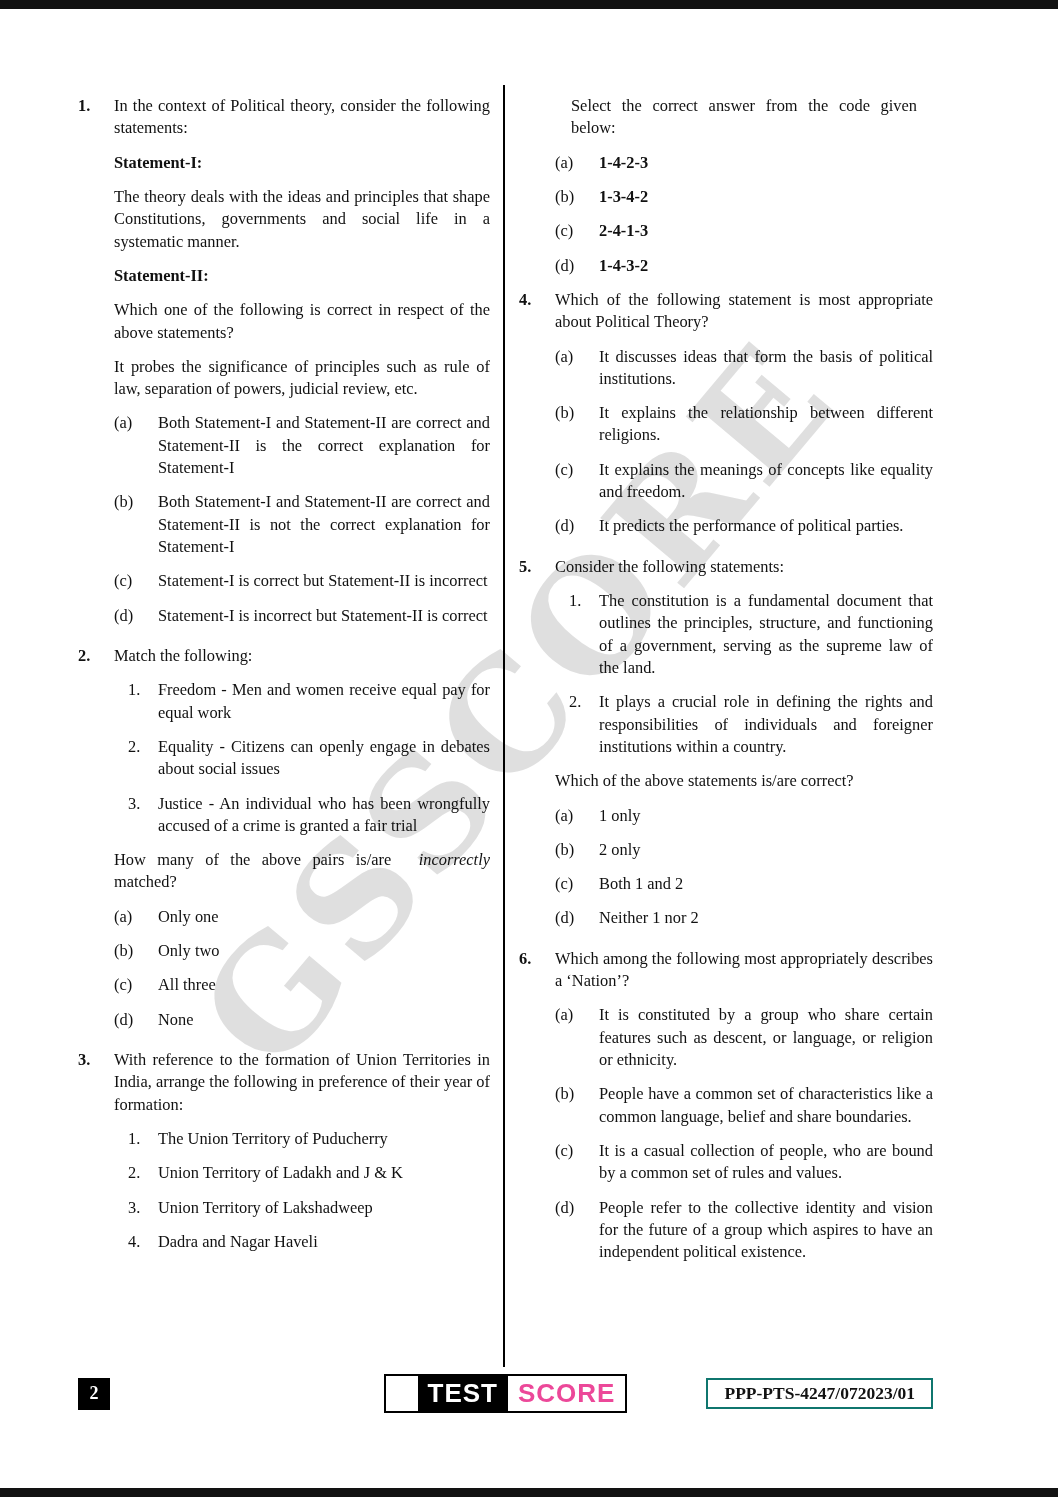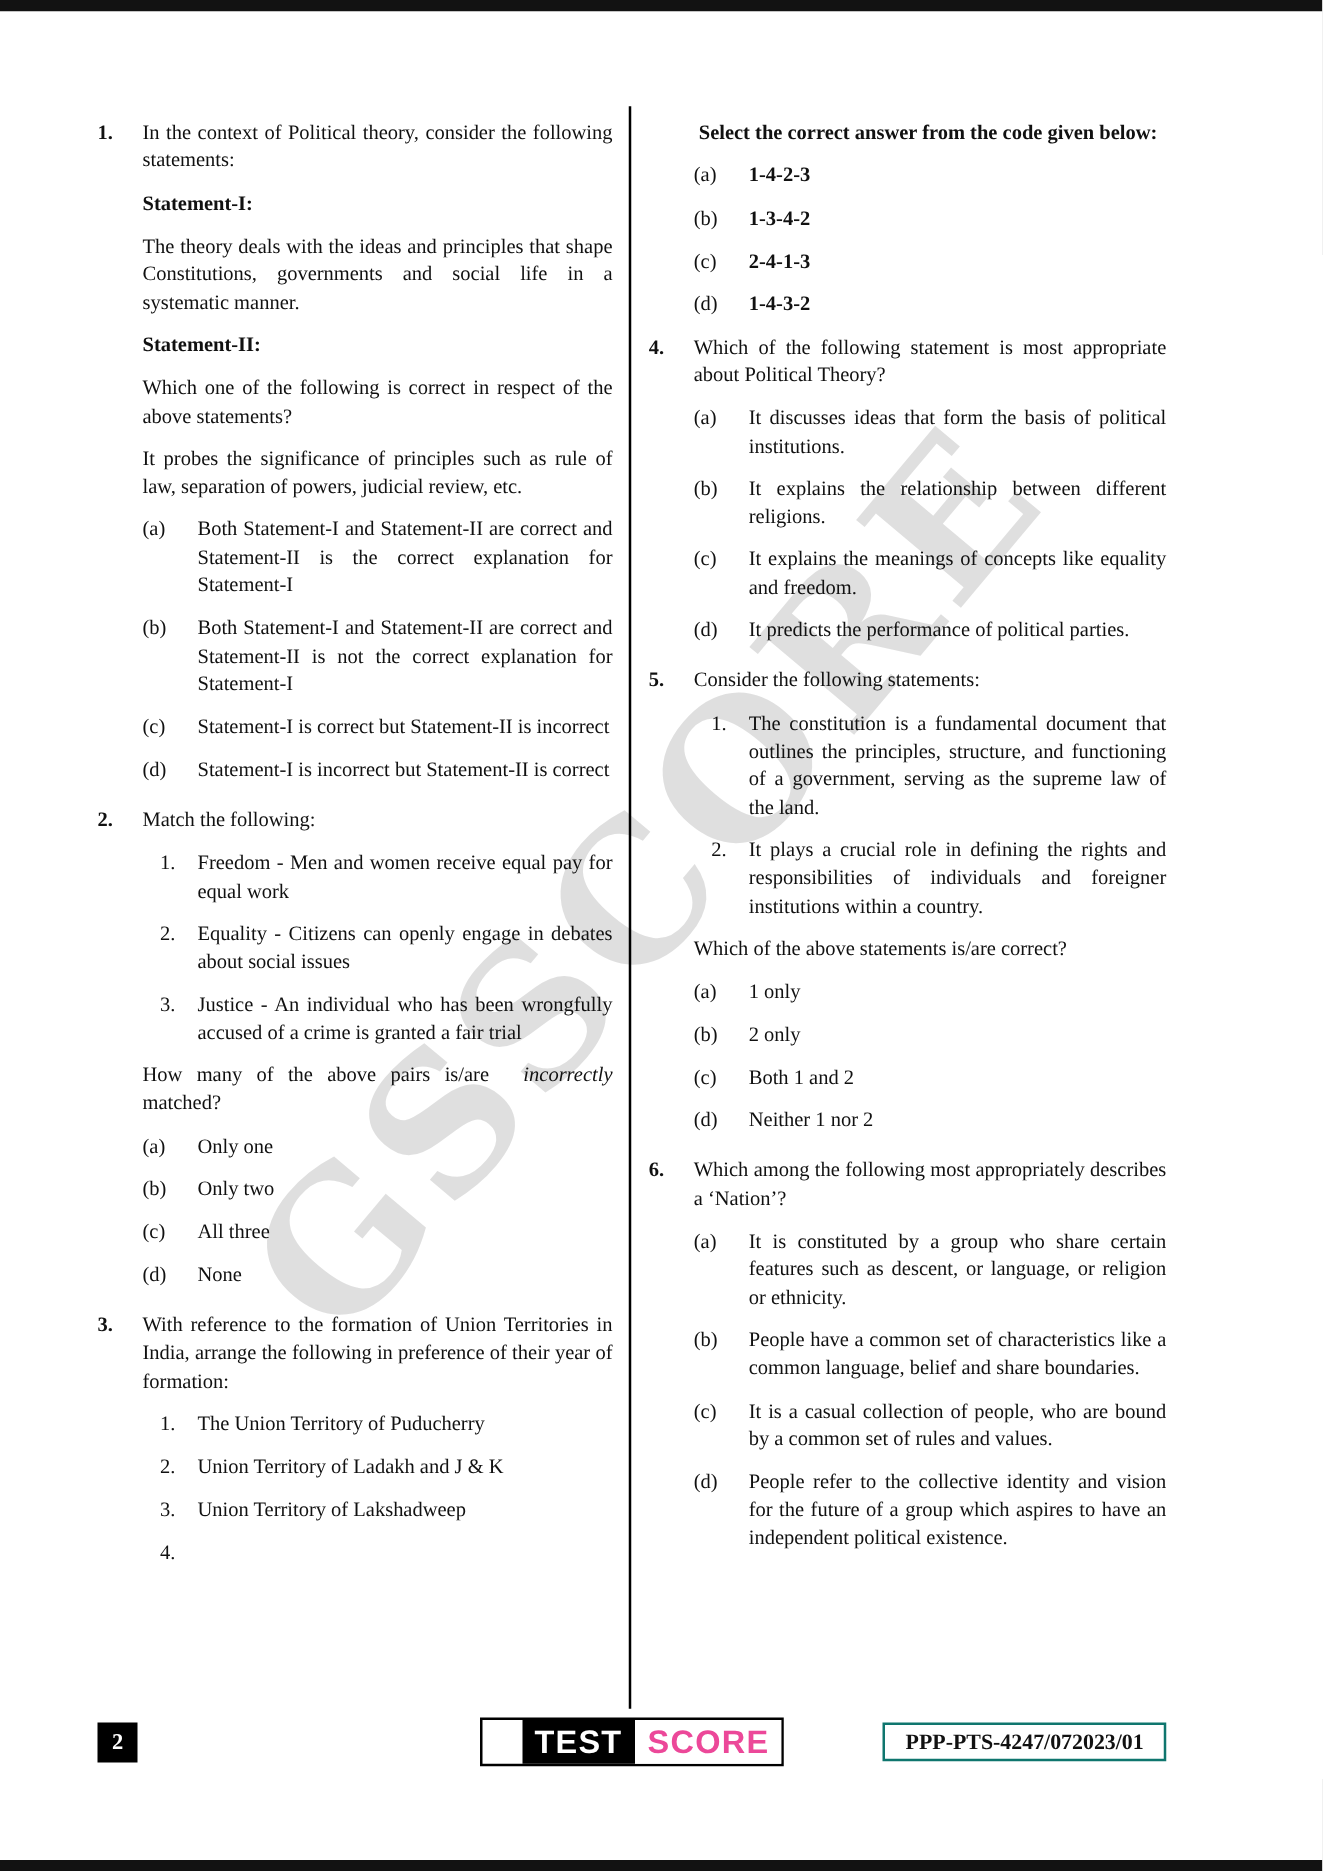--- a/index.html
+++ b/index.html
@@ -57,21 +57,21 @@
   .opt { display: flex; margin-bottom: 12px; }
   .opt-label { width: 44px; flex-shrink: 0; }
   .opt-text { flex: 1; min-width: 0; text-align: justify; }
   .opt-text.code-val { font-weight: bold; }
 
   .nitem { display: flex; margin-bottom: 12px; padding-left: 14px; }
   .nitem-num { width: 30px; flex-shrink: 0; }
   .nitem-text { flex: 1; min-width: 0; text-align: justify; }
 
   .q-cont { padding-left: 36px; margin-bottom: 6px; }
-  .q-cont p { margin: 0 4px 12px; text-align: justify; font-weight: bold; }
+  .q-cont p { margin: 0 16px 12px; text-align: justify; }
 
   .em-bi { font-weight: normal; font-style: italic; margin-left: 16px; }
 
   .footer {
     position: absolute;
     left: 78px;
     right: 125px;
     bottom: 84px;
     display: grid;
     grid-template-columns: 1fr auto 1fr;
@@ -192,20 +192,21 @@
           <div class="nitem">
             <span class="nitem-num">2.</span>
             <span class="nitem-text">Union Territory of Ladakh and J &amp; K</span>
           </div>
           <div class="nitem">
             <span class="nitem-num">3.</span>
             <span class="nitem-text">Union Territory of Lakshadweep</span>
           </div>
           <div class="nitem">
             <span class="nitem-num">4.</span>
+            <span class="nitem-text">Dadra and Nagar Haveli</span>
           </div>
         </div>
       </div>
 
     </div>
 
     <div class="divider"></div>
 
     <div class="col-right">
 

